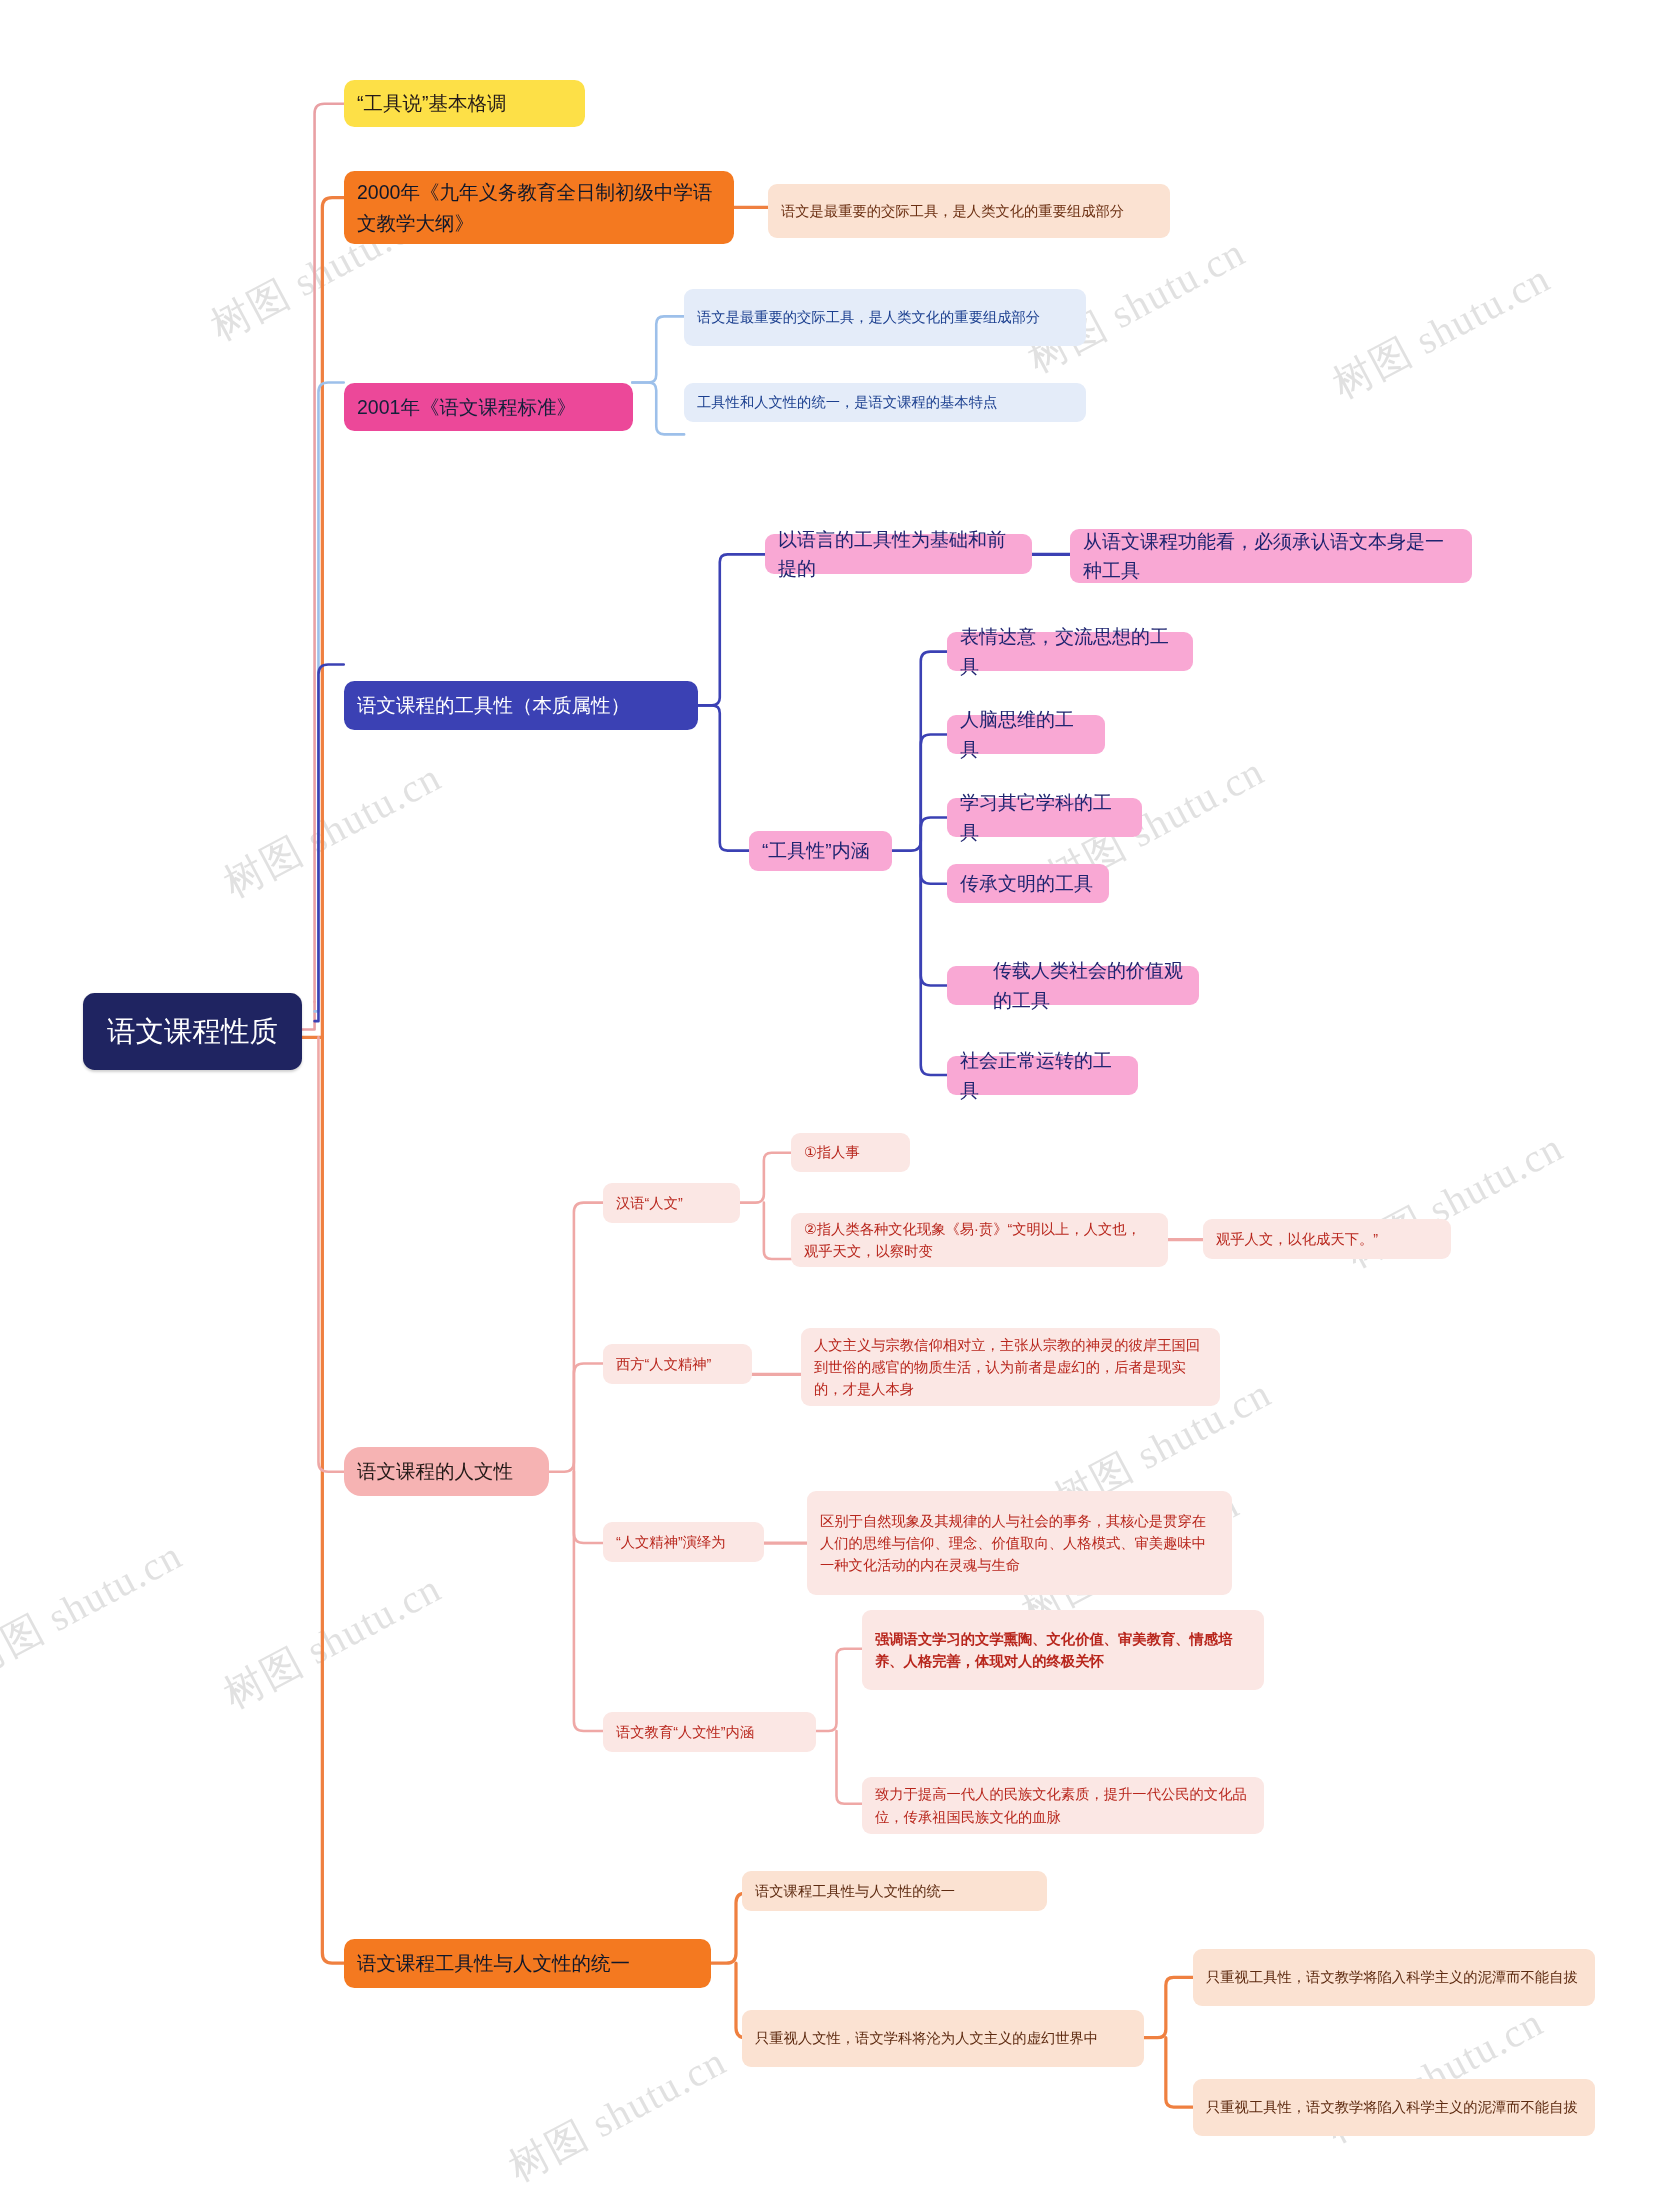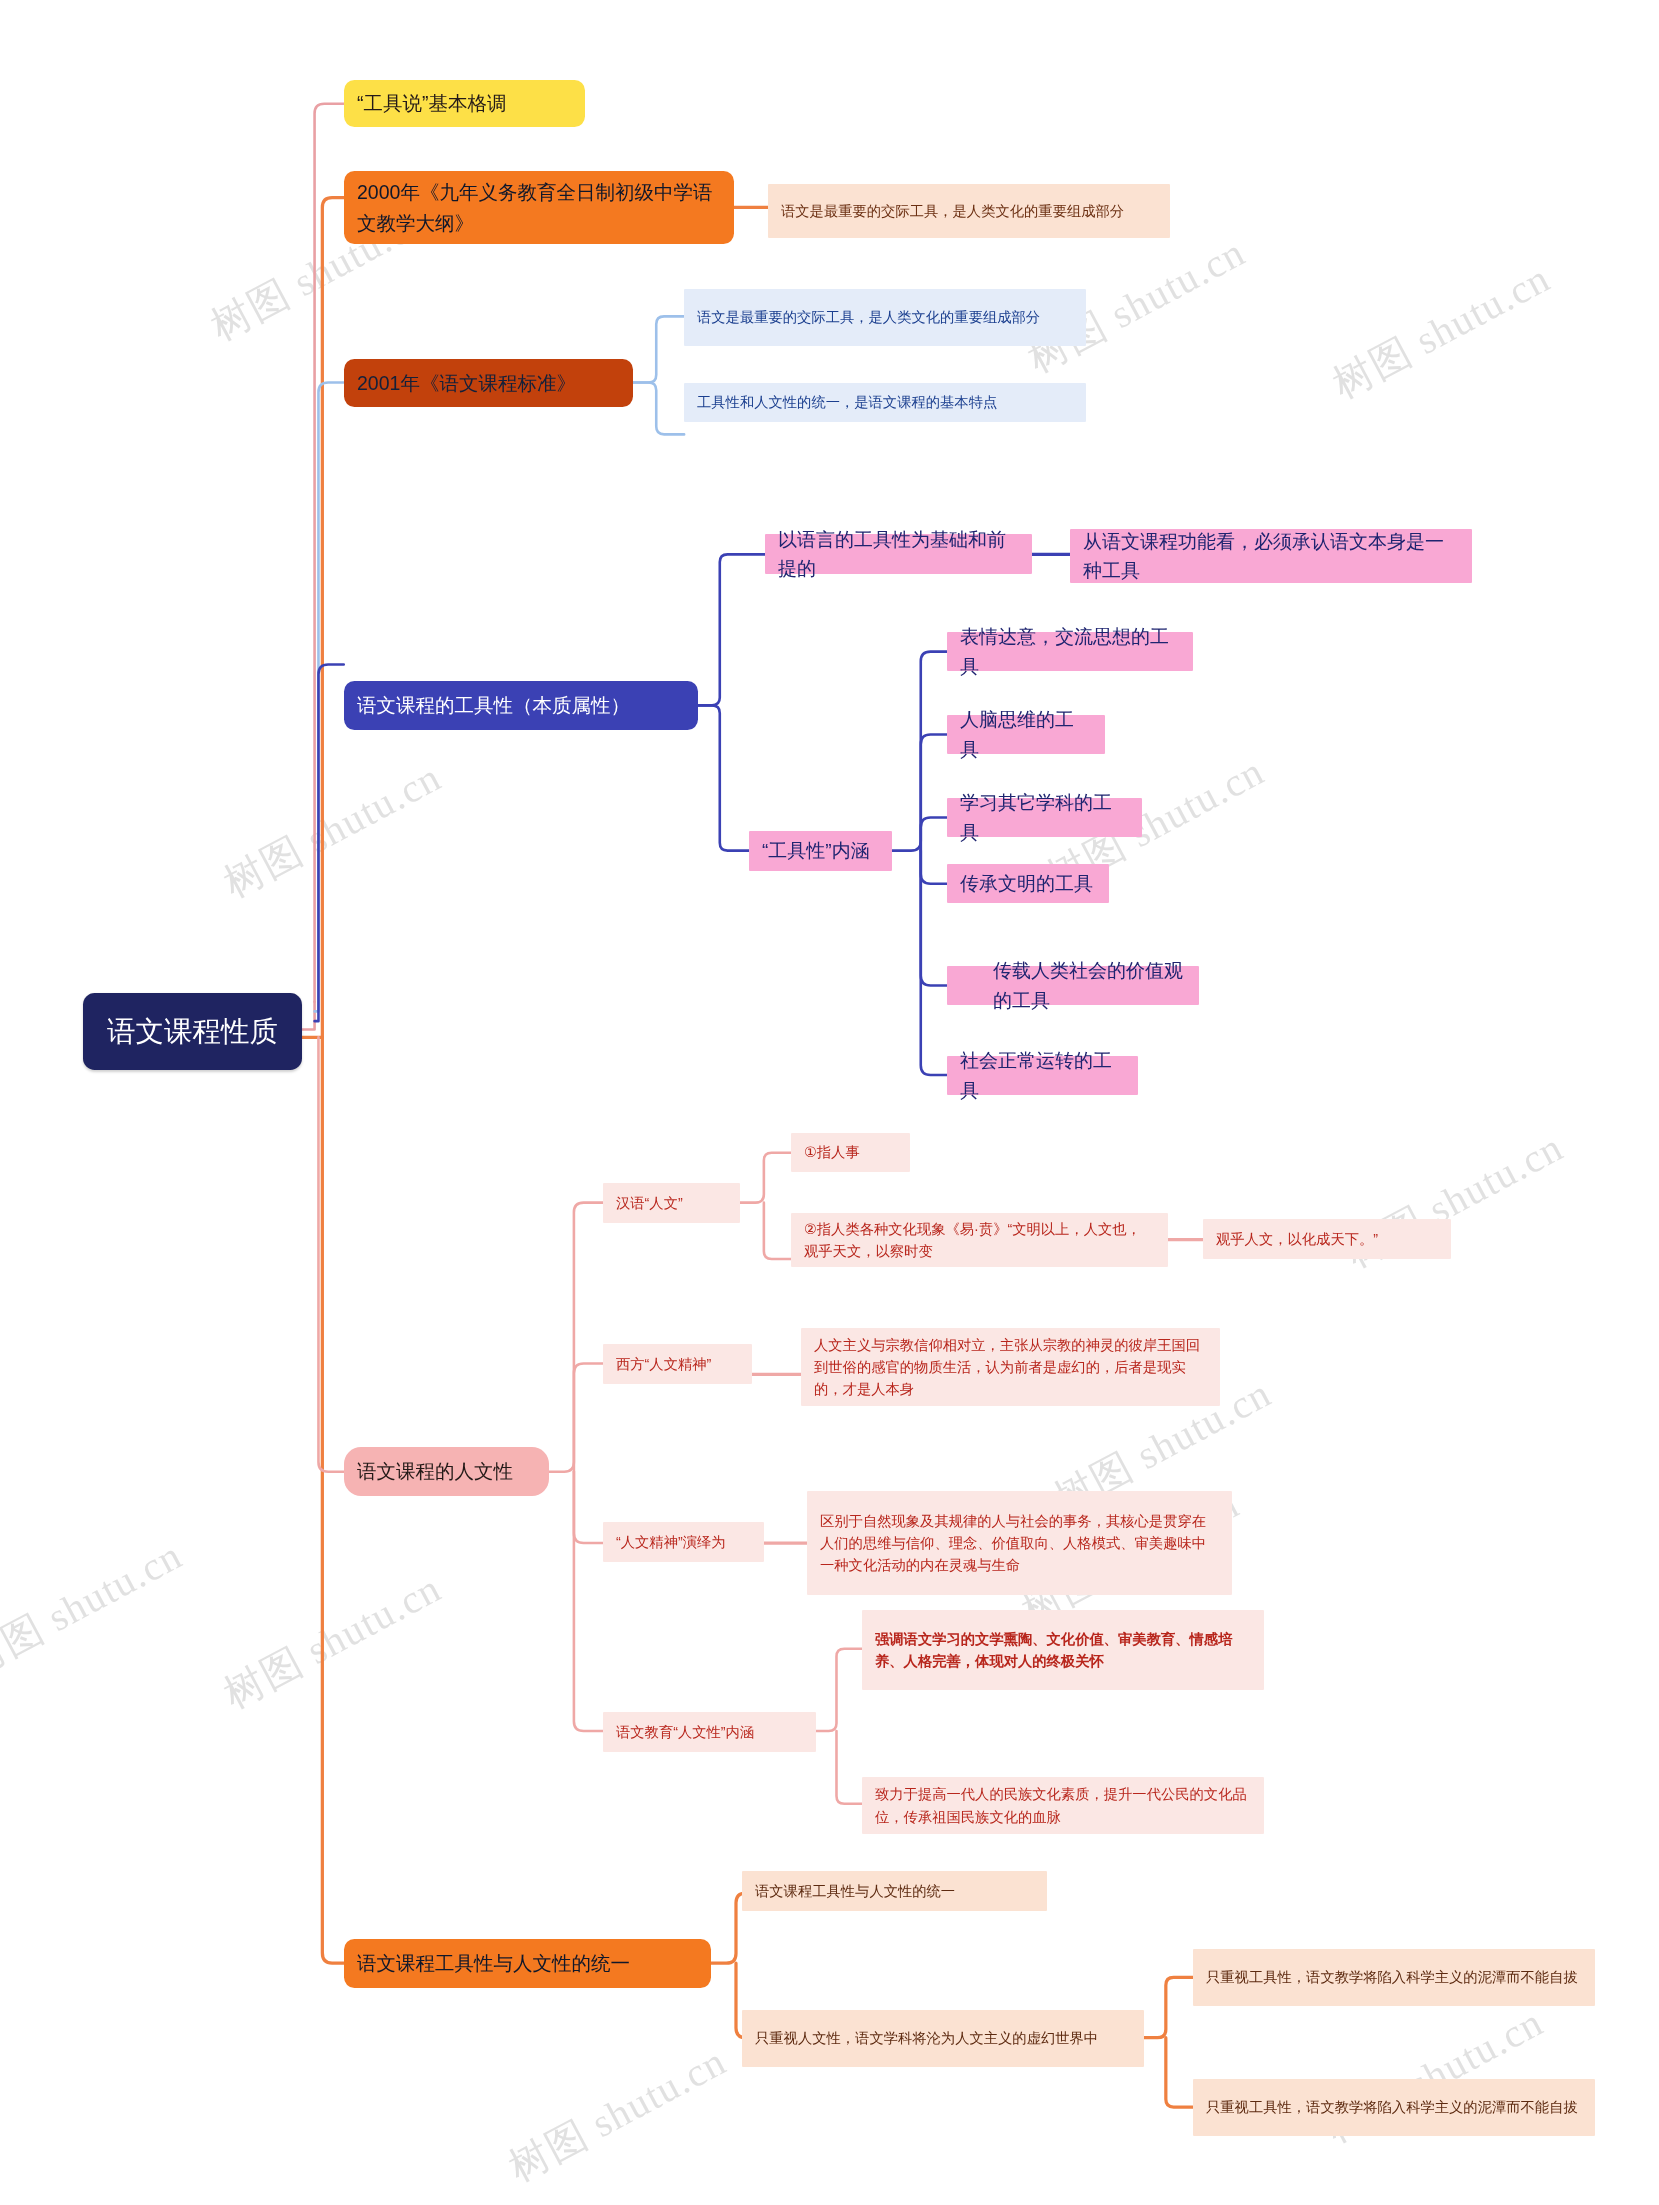--- a/index.html
+++ b/index.html
@@ -33,41 +33,41 @@
   
   #links{position:absolute;left:0;top:0;width:1660px;height:2205px;pointer-events:none;}
   #links path{fill:none;stroke-linecap:round;stroke-linejoin:round;}
 
   
   .node{
     position:absolute;
     box-sizing:border-box;
     display:flex;
     align-items:center;
-    border-radius:1px;
+    border-radius:9px;
     padding:9px 13px;
     line-height:1.55;
     white-space:pre-wrap;
     word-break:break-all;
   }
 
   
   .n-root{
     background:#1f2461;
     color:#ffffff;
     font-size:28.5px;
     border-radius:11.7px;
     padding:11.7px 17px;
     box-shadow:0 1.3px 2.6px rgba(0,0,0,.18);
   }
 
   
   .n-l1-pink{background:#fde047;color:#241a18;font-size:19.5px;border-radius:10.4px;}
   .n-l1-orange{background:#f47920;color:#0f172a;font-size:19.5px;border-radius:10.4px;}
-  .n-l1-blue{background:#c2410c;color:#13203a;font-size:19.5px;border-radius:10.4px;}
+  .n-l1-blue{background:#ec4899;color:#13203a;font-size:19.5px;border-radius:10.4px;margin-top:24px;}
   .n-l1-indigo{background:#3b41b4;color:#ffffff;font-size:19.5px;border-radius:10.4px;}
   .n-l1-rose{background:#f6b3b3;color:#241a18;font-size:19.5px;border-radius:10.4px;}
 
   
   .n-peach{background:#fbe2d2;color:#6b2f12;font-size:14.3px;}
   .n-lightblue{background:#e4ecf9;color:#1b3f8f;font-size:14.3px;}
   .n-lavender{background:#f9a8d4;color:#1e2470;font-size:19px;}
   .n-rosetint{background:#fbe7e4;color:#b8261c;font-size:14.3px;}
   .n-peach2{background:#fbe2d2;color:#5d2a10;font-size:14.3px;}
 </style>

